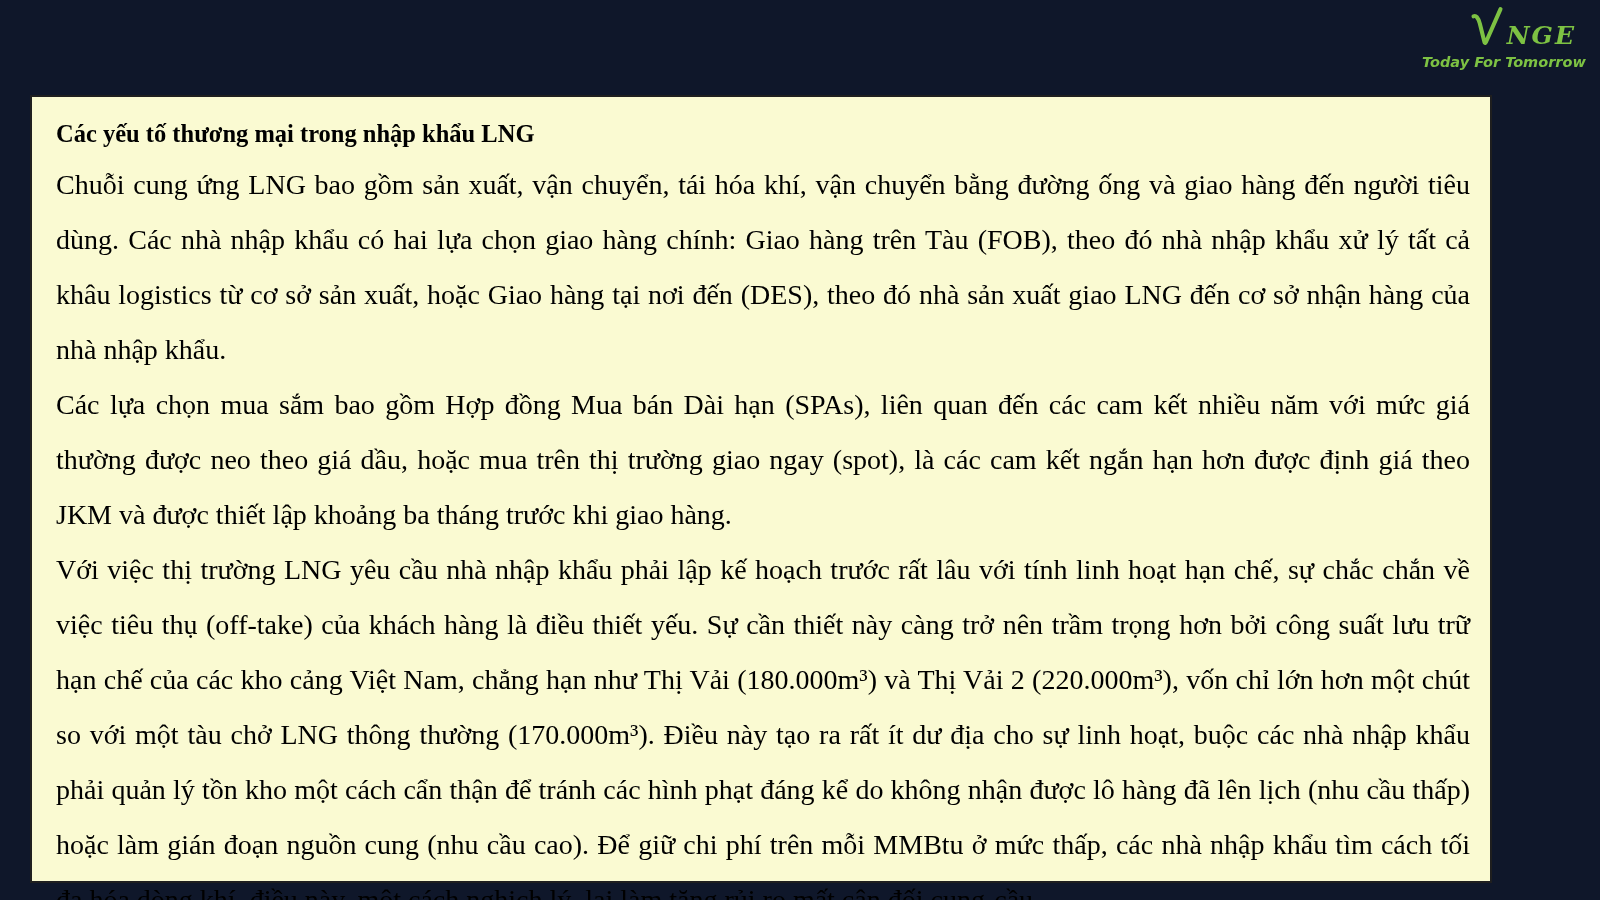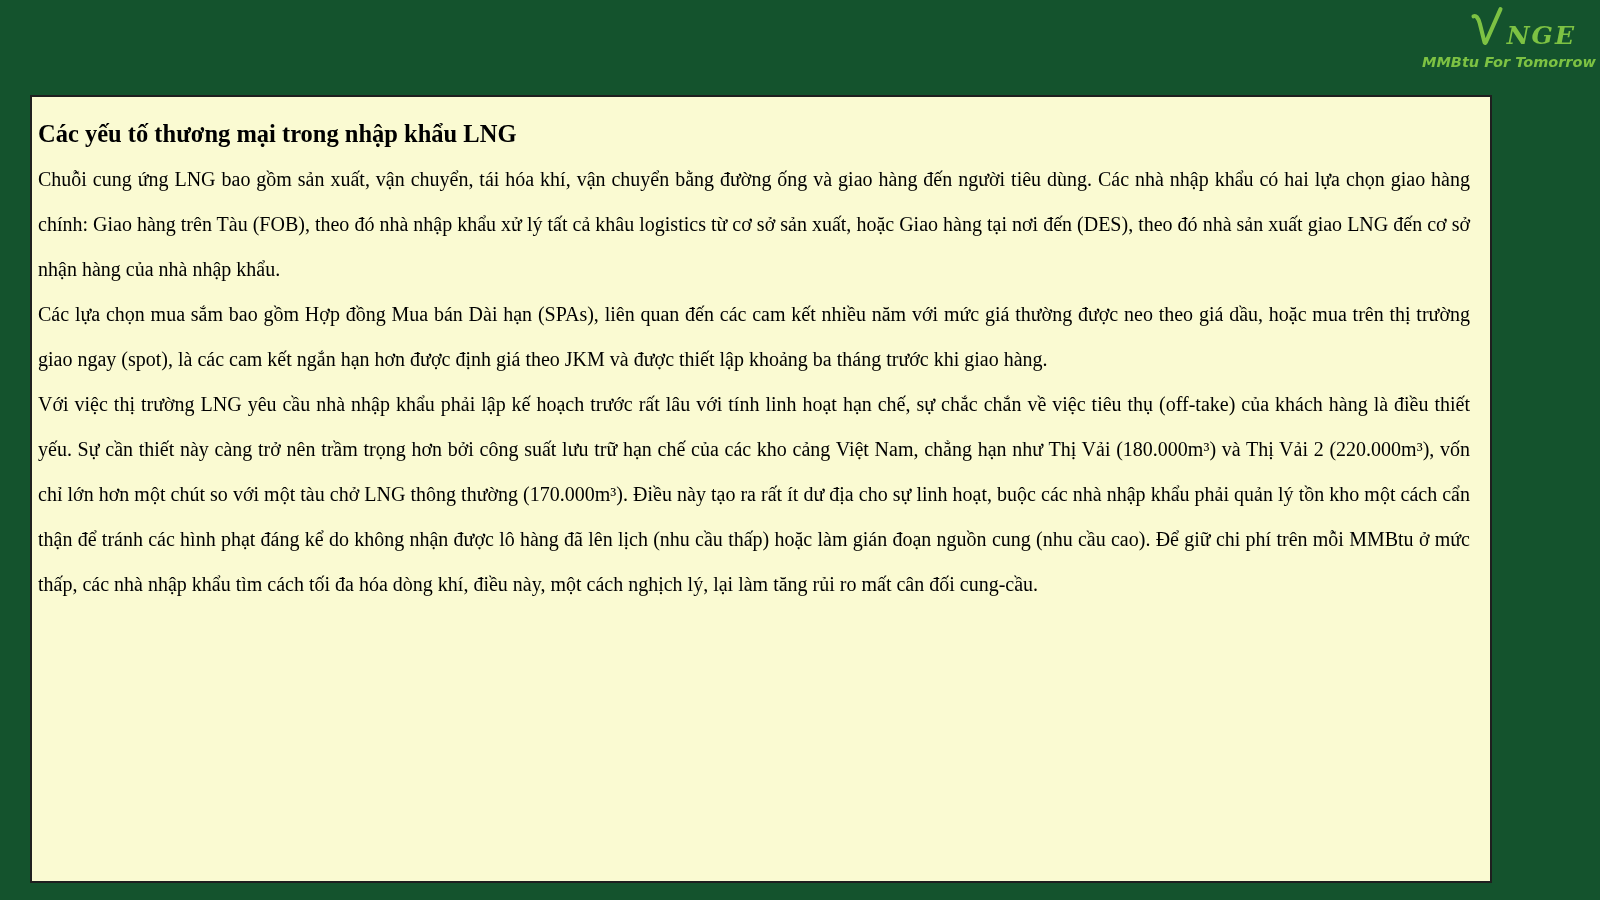--- a/index.html
+++ b/index.html
@@ -3,21 +3,21 @@
 <meta charset="utf-8">
 <style>
   * { margin: 0; padding: 0; box-sizing: border-box; }
   html, body {
     width: 1600px; height: 900px;
     background: #ffffff;
     font-family: "Liberation Serif", serif;
     overflow: hidden;
     position: relative;
   }
-  .page { position: relative; width: 1600px; height: 900px; background: #14532d; }
+  .page { position: relative; width: 1600px; height: 900px; background: #0f172a; }
 
   
   .logo {
     position: absolute;
     top: 6px; right: 18px;
     width: 160px;
     text-align: center;
     color: #7dc243;
     user-select: none;
   }
@@ -49,50 +49,50 @@
     white-space: nowrap;
   }
 
   
   .card {
     position: absolute;
     left: 30px; top: 95px;
     width: 1462px; height: 788px;
     background: #fafad2;
     border: 2px solid #1f1f1f;
-    padding: 13px 20px 14px 6px;
+    padding: 13px 20px 14px 24px;
     color: #000000;
   }
   .card-title {
     font-weight: bold;
     font-size: 24.5px;
     line-height: 47px;
   }
   .card p {
-    font-size: 20px;
-    line-height: 45px;
+    font-size: 28px;
+    line-height: 55px;
     text-align: justify;
     text-justify: inter-word;
   }
 </style>
 </head>
 <body>
 
 <div class="page">
 
   <div class="logo">
     <div class="brand-row">
       <span class="v-mark">
         <svg viewBox="0 0 40 46" width="36" height="44">
           <path d="M5 10 Q9 8 12 18 L17 38 Q18 42 20 36 L35 2" fill="none" stroke="#7dc243" stroke-width="4.5" stroke-linecap="round" stroke-linejoin="round"></path>
         </svg>
       </span>
       <span class="brand-rest">NGE</span>
     </div>
-    <div class="tagline">MMBtu For Tomorrow</div>
+    <div class="tagline">Today For Tomorrow</div>
   </div>
 
   <div class="card">
     <div class="card-title">Các yếu tố thương mại trong nhập khẩu LNG</div>
     <p>Chuỗi cung ứng LNG bao gồm sản xuất, vận chuyển, tái hóa khí, vận chuyển bằng đường ống và giao hàng đến người tiêu dùng. Các nhà nhập khẩu có hai lựa chọn giao hàng chính: Giao hàng trên Tàu (FOB), theo đó nhà nhập khẩu xử lý tất cả khâu logistics từ cơ sở sản xuất, hoặc Giao hàng tại nơi đến (DES), theo đó nhà sản xuất giao LNG đến cơ sở nhận hàng của nhà nhập khẩu.</p>
     <p>Các lựa chọn mua sắm bao gồm Hợp đồng Mua bán Dài hạn (SPAs), liên quan đến các cam kết nhiều năm với mức giá thường được neo theo giá dầu, hoặc mua trên thị trường giao ngay (spot), là các cam kết ngắn hạn hơn được định giá theo JKM và được thiết lập khoảng ba tháng trước khi giao hàng.</p>
     <p>Với việc thị trường LNG yêu cầu nhà nhập khẩu phải lập kế hoạch trước rất lâu với tính linh hoạt hạn chế, sự chắc chắn về việc tiêu thụ (off-take) của khách hàng là điều thiết yếu. Sự cần thiết này càng trở nên trầm trọng hơn bởi công suất lưu trữ hạn chế của các kho cảng Việt Nam, chẳng hạn như Thị Vải (180.000m³) và Thị Vải 2 (220.000m³), vốn chỉ lớn hơn một chút so với một tàu chở LNG thông thường (170.000m³). Điều này tạo ra rất ít dư địa cho sự linh hoạt, buộc các nhà nhập khẩu phải quản lý tồn kho một cách cẩn thận để tránh các hình phạt đáng kể do không nhận được lô hàng đã lên lịch (nhu cầu thấp) hoặc làm gián đoạn nguồn cung (nhu cầu cao). Để giữ chi phí trên mỗi MMBtu ở mức thấp, các nhà nhập khẩu tìm cách tối đa hóa dòng khí, điều này, một cách nghịch lý, lại làm tăng rủi ro mất cân đối cung-cầu.</p>
   </div>
 
 </div>

